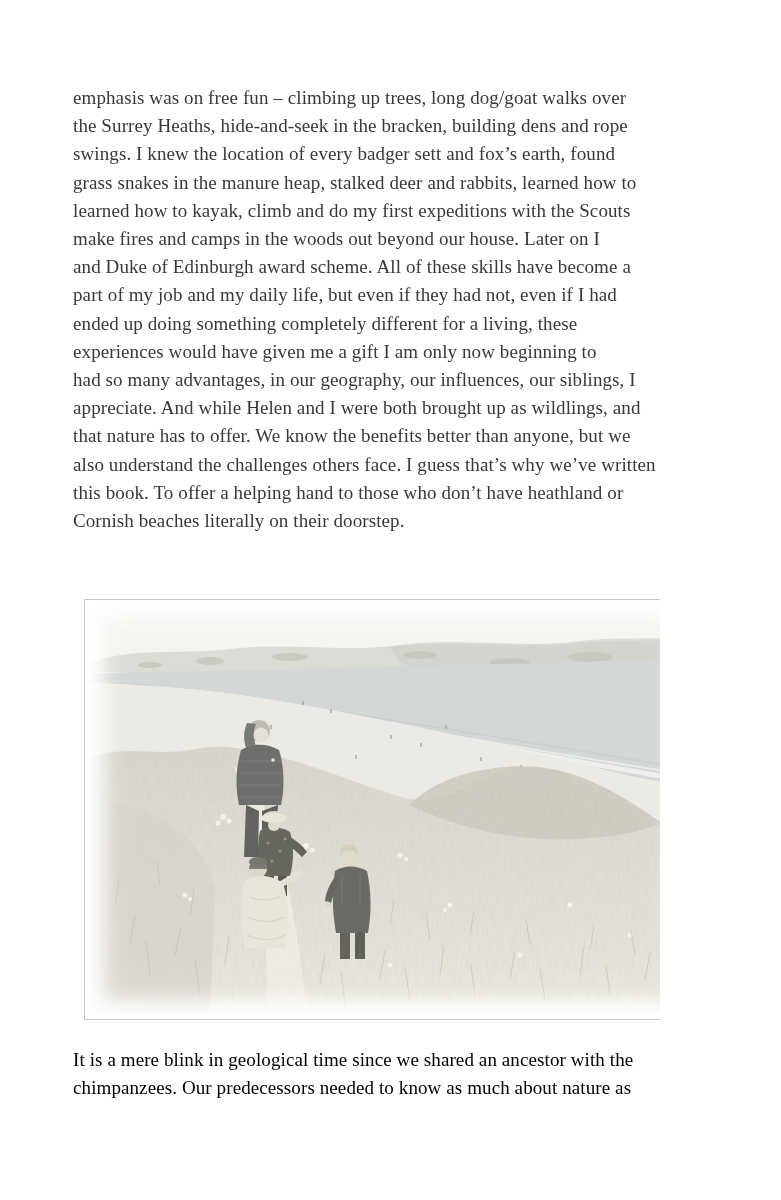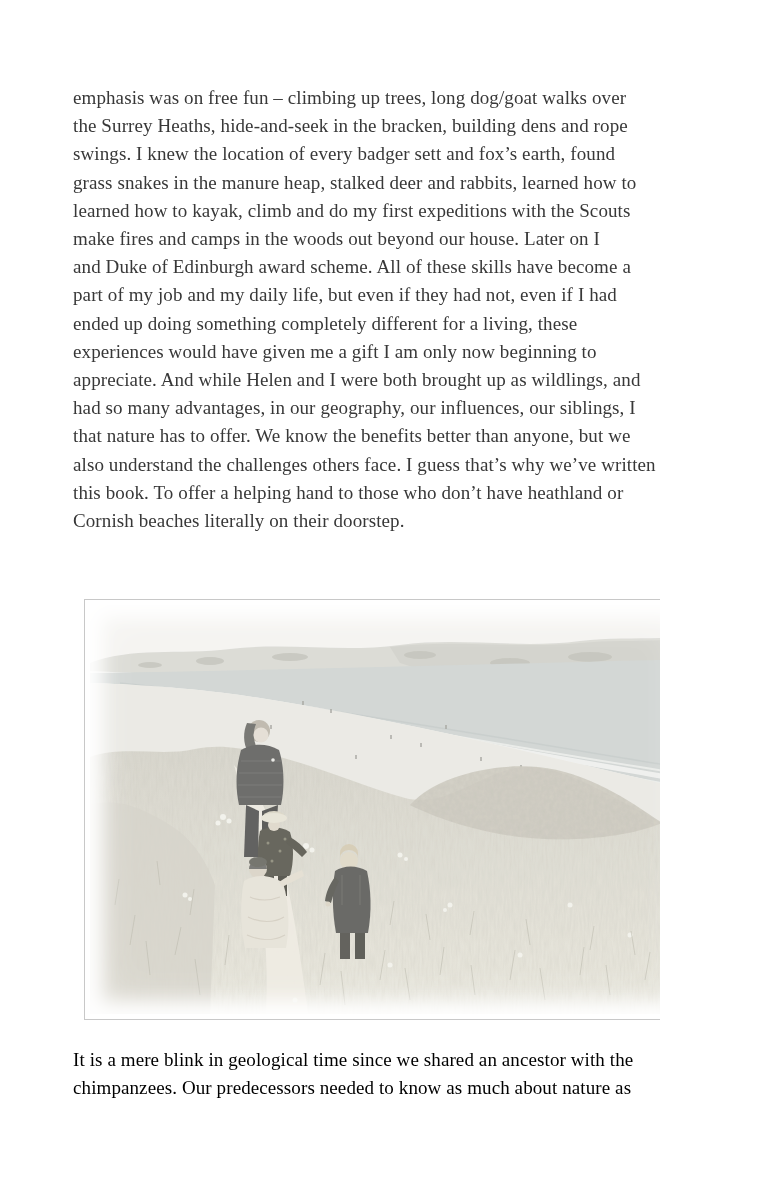--- a/index.html
+++ b/index.html
@@ -54,22 +54,22 @@
     <div class="tline">emphasis was on free fun – climbing up trees, long dog/goat walks over</div>
     <div class="tline">the Surrey Heaths, hide-and-seek in the bracken, building dens and rope</div>
     <div class="tline">swings. I knew the location of every badger sett and fox’s earth, found</div>
     <div class="tline">grass snakes in the manure heap, stalked deer and rabbits, learned how to</div>
     <div class="tline">learned how to kayak, climb and do my first expeditions with the Scouts</div>
     <div class="tline">make fires and camps in the woods out beyond our house. Later on I</div>
     <div class="tline">and Duke of Edinburgh award scheme. All of these skills have become a</div>
     <div class="tline">part of my job and my daily life, but even if they had not, even if I had</div>
     <div class="tline">ended up doing something completely different for a living, these</div>
     <div class="tline">experiences would have given me a gift I am only now beginning to</div>
+    <div class="tline">had so many advantages, in our geography, our influences, our siblings, I</div>
     <div class="tline">appreciate. And while Helen and I were both brought up as wildlings, and</div>
-    <div class="tline">had so many advantages, in our geography, our influences, our siblings, I</div>
     <div class="tline">that nature has to offer. We know the benefits better than anyone, but we</div>
     <div class="tline">also understand the challenges others face. I guess that’s why we’ve written</div>
     <div class="tline">this book. To offer a helping hand to those who don’t have heathland or</div>
     <div class="tline">Cornish beaches literally on their doorstep.</div>
   </div>
 
   <figure class="photo-frame" style="margin:0">
     <div class="photo-inner">
       <svg viewBox="0 0 600 409" preserveAspectRatio="none">
         <defs>

